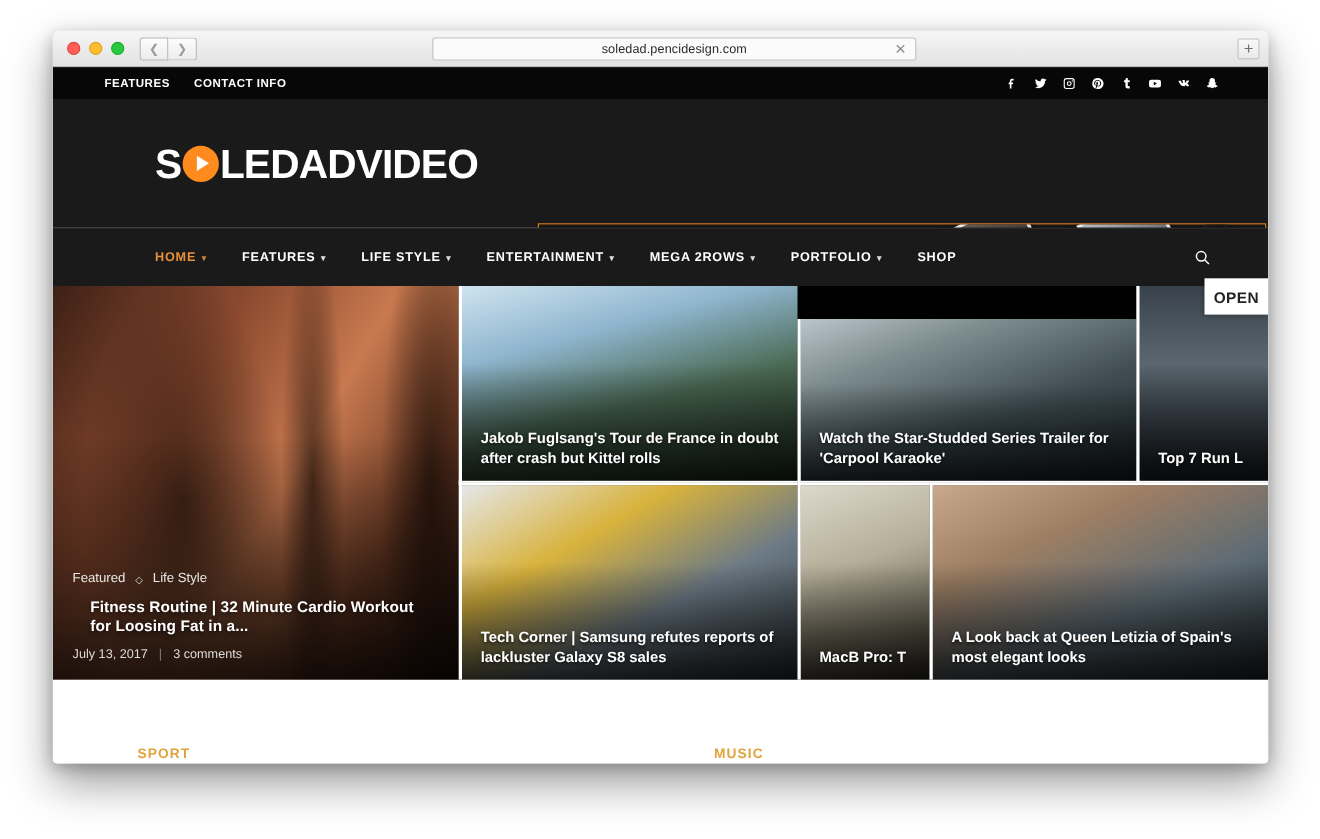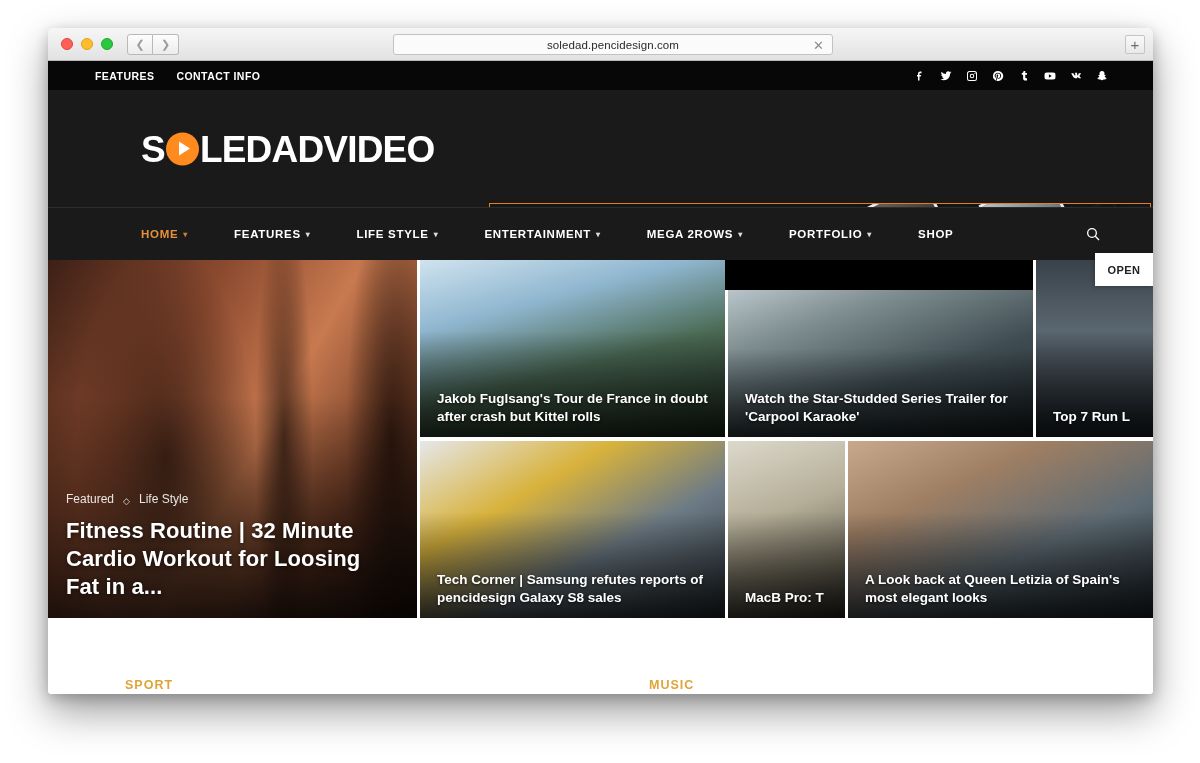--- a/index.html
+++ b/index.html
@@ -155,33 +155,33 @@
     width: 36px; height: 36px; border-radius: 50%;
     background: #f6921e;
     color: #fff; font-size: 12px; font-weight: bold;
     display: flex; align-items: center; justify-content: center;
     box-shadow: 0 2px 5px rgba(0,0,0,.4);
   }
   .open-pill {
     position: absolute; right: 0px; top: 163px;
     width: 58px; height: 33px; background: #fff;
     display: flex; align-items: center; justify-content: center;
-    font-size: 11px; font-weight: bold; color: #222; letter-spacing: .4px;
+    font-size: 14px; font-weight: bold; color: #222; letter-spacing: .4px;
     z-index: 20; box-shadow: -1px 1px 4px rgba(0,0,0,.25);
   }
 
   
   .mainnav {
     height: 53px; background: #1a1a1a;
     border-top: 1px solid #2c2c2c;
     display: flex; align-items: center;
     padding: 0 45px 0 93px;
     position: relative;
   }
-  .mainnav ul { list-style: none; display: flex; align-items: center; gap: 46px; }
+  .mainnav ul { list-style: none; display: flex; align-items: center; gap: 32px; }
   .mainnav li {
     font-size: 11.5px; font-weight: bold; color: #fff;
     letter-spacing: .7px; display: flex; align-items: center; gap: 5px;
     cursor: pointer;
   }
   .mainnav li.active { color: #e8913a; }
   .caret { font-size: 8px; opacity: .85; }
   .search-icon {
     position: absolute; right: 52px; top: 50%; transform: translateY(-50%);
     width: 16px; height: 16px;
@@ -210,23 +210,24 @@
   }
   .hero-main::after {
     content: ""; position: absolute; left:0; right:0; bottom:0; height: 62%;
     background: linear-gradient(transparent, rgba(0,0,0,.82));
   }
   .hero-main .caption { position: absolute; left: 18px; bottom: 17px; right: 20px; z-index: 3; }
   .meta-top { font-size: 12px; color: #e9e6e4; display: flex; align-items: flex-end; gap: 9px; }
   .meta-top .dot-sep { font-size: 9px; opacity: .9; }
   .hero-title {
     margin-top: 11px;
-    font-size: 22px; font-weight: bold; color: #fff;
+    font-size: 14px; font-weight: bold; color: #fff;
     line-height: 1.28; letter-spacing: .1px;
     text-shadow: 0 1px 4px rgba(0,0,0,.6);
+    margin-left: 16px;
   }
   .meta-bottom {
     margin-top: 10px; font-size: 11.5px; color: #dedbd8;
     display: flex; align-items: center; gap: 10px;
   }
   .meta-bottom .bar { opacity: .5; }
 
   .hero-right { flex: 1; display: flex; flex-direction: column; }
   .hero-row { display: flex; height: 50%; }
   .tile {
@@ -412,20 +413,25 @@
     <div class="hero">
 
       <div class="hero-main">
         <div class="caption">
           <div class="meta-top">
             <span>Featured</span>
             <span class="dot-sep">◇</span>
             <span>Life Style</span>
           </div>
           <div class="hero-title">Fitness Routine | 32 Minute Cardio Workout for Loosing Fat in a...</div>
+          <div class="meta-bottom">
+            <span>July 13, 2017</span>
+            <span class="bar">|</span>
+            <span>3 comments</span>
+          </div>
         </div>
       </div>
 
       <div class="hero-right">
 
         <div class="hero-row top">
           <div class="tile w-260 bg-bike">
             <div class="shade"></div>
             <div class="t-title">Jakob Fuglsang's Tour de France in doubt after crash but Kittel rolls</div>
           </div>
@@ -435,21 +441,21 @@
           </div>
           <div class="tile w-partial bg-storm">
             <div class="shade"></div>
             <div class="t-title">Top 7 Run L</div>
           </div>
         </div>
 
         <div class="hero-row bottom">
           <div class="tile w-260 bg-phone">
             <div class="shade"></div>
-            <div class="t-title">Tech Corner | Samsung refutes reports of pencidesign Galaxy S8 sales</div>
+            <div class="t-title">Tech Corner | Samsung refutes reports of lackluster Galaxy S8 sales</div>
           </div>
           <div class="tile w-partial bg-mac">
             <div class="shade"></div>
             <div class="t-title">MacB Pro: T</div>
           </div>
           <div class="tile w-260 bg-bike2">
             <div class="shade"></div>
             <div class="t-title">A Look back at Queen Letizia of Spain's most elegant looks</div>
           </div>
         </div>

